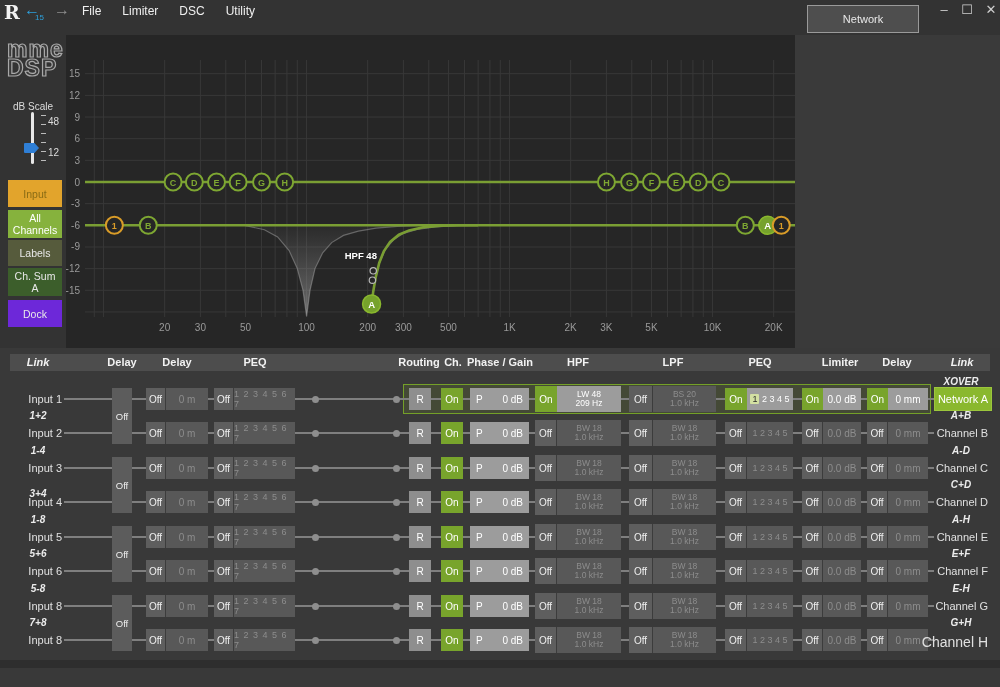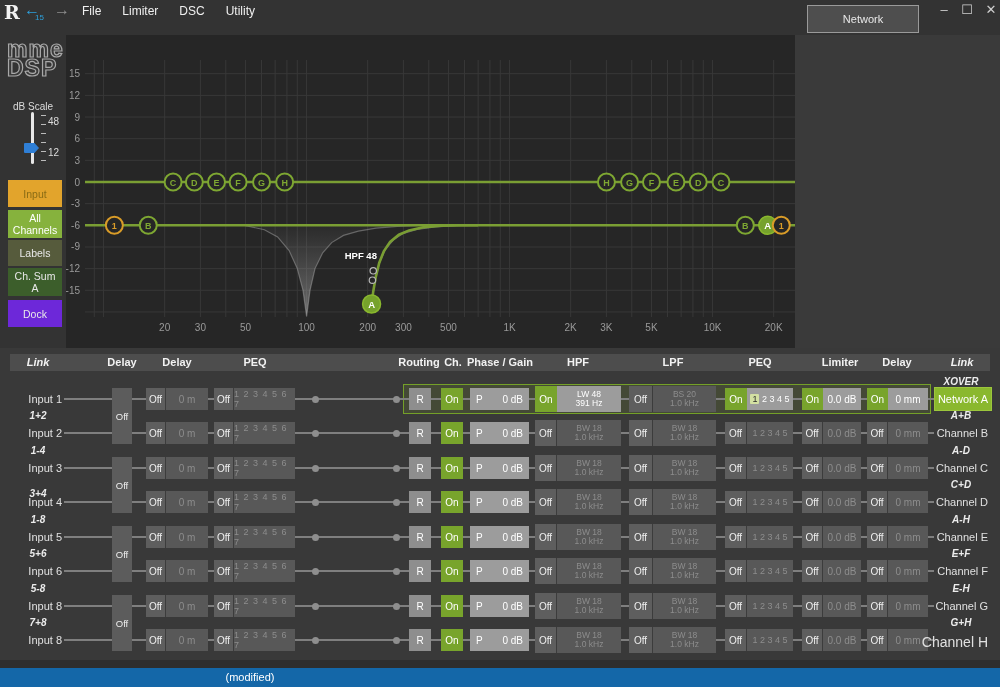--- a/index.html
+++ b/index.html
@@ -304,21 +304,21 @@
         <div class="bx st-on" style="position: absolute; left: 441px; top: 388px; width: 22px; height: 22px;">On</div>
         <div style="position: absolute; left: 463px; top: 398px; width: 7px; height: 2px; background: rgb(127, 127, 127);"></div>
         <div class="bx v-on" style="position: absolute; left: 470px; top: 388px; width: 59px; height: 22px; justify-content: space-between; padding: 0px 6px;">
           <span>P</span>
           <span>0 dB</span>
         </div>
         <div style="position: absolute; left: 529px; top: 398px; width: 6px; height: 2px; background: rgb(127, 127, 127);"></div>
         <div class="bx st-on" style="position: absolute; left: 535px; top: 386px; width: 22px; height: 26px;">On</div>
         <div class="bx v-on filter2" style="position: absolute; left: 557px; top: 386px; width: 64px; height: 26px;">
           <div>LW 48</div>
-          <div>391 Hz</div>
+          <div>209 Hz</div>
         </div>
         <div style="position: absolute; left: 621px; top: 398px; width: 8px; height: 2px; background: rgb(127, 127, 127);"></div>
         <div class="bx st-off" style="position: absolute; left: 629px; top: 386px; width: 24px; height: 26px;">Off</div>
         <div class="bx v-off filter2" style="position: absolute; left: 653px; top: 386px; width: 63px; height: 26px;">
           <div>BS 20</div>
           <div>1.0 kHz</div>
         </div>
         <div style="position: absolute; left: 716px; top: 398px; width: 9px; height: 2px; background: rgb(127, 127, 127);"></div>
         <div class="bx st-on" style="position: absolute; left: 725px; top: 388px; width: 22px; height: 22px;">On</div>
         <div class="bx v-on" style="position: absolute; left: 747px; top: 388px; width: 46px; height: 22px; font-size: 9px; gap: 2.5px;">
@@ -695,16 +695,13 @@
         <div class="linklbl" style="position: absolute; left: 930px; top: 444.5px; width: 62px;">A-D</div>
         <div class="linklbl" style="position: absolute; left: 930px; top: 479px; width: 62px;">C+D</div>
         <div class="linklbl" style="position: absolute; left: 930px; top: 513.5px; width: 62px;">A-H</div>
         <div class="linklbl" style="position: absolute; left: 930px; top: 548px; width: 62px;">E+F</div>
         <div class="linklbl" style="position: absolute; left: 930px; top: 582.5px; width: 62px;">E-H</div>
         <div class="linklbl" style="position: absolute; left: 930px; top: 617px; width: 62px;">G+H</div>
       </div>
   </div>
 
   <div id="statusstrip"></div>
-  <div id="statusbar">
-    <div id="statustext">(modified)</div>
-  </div>
 </div>
 
 </body></html>

